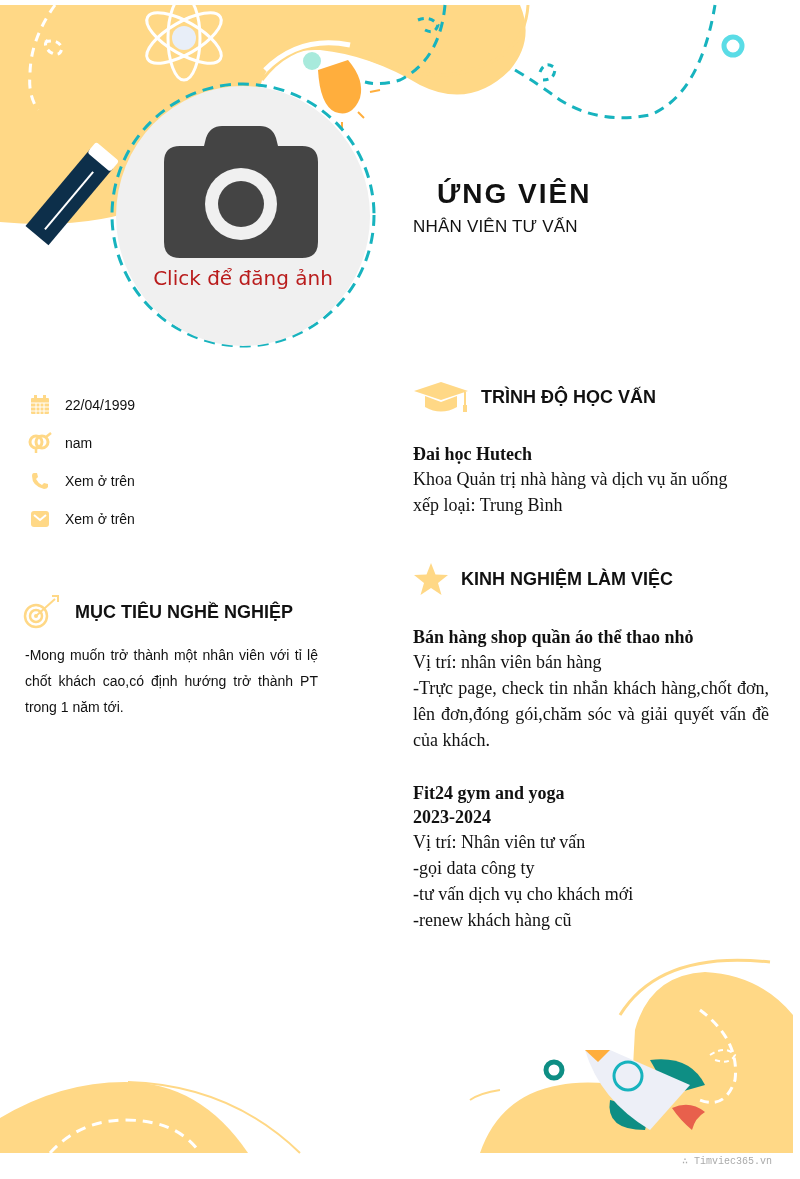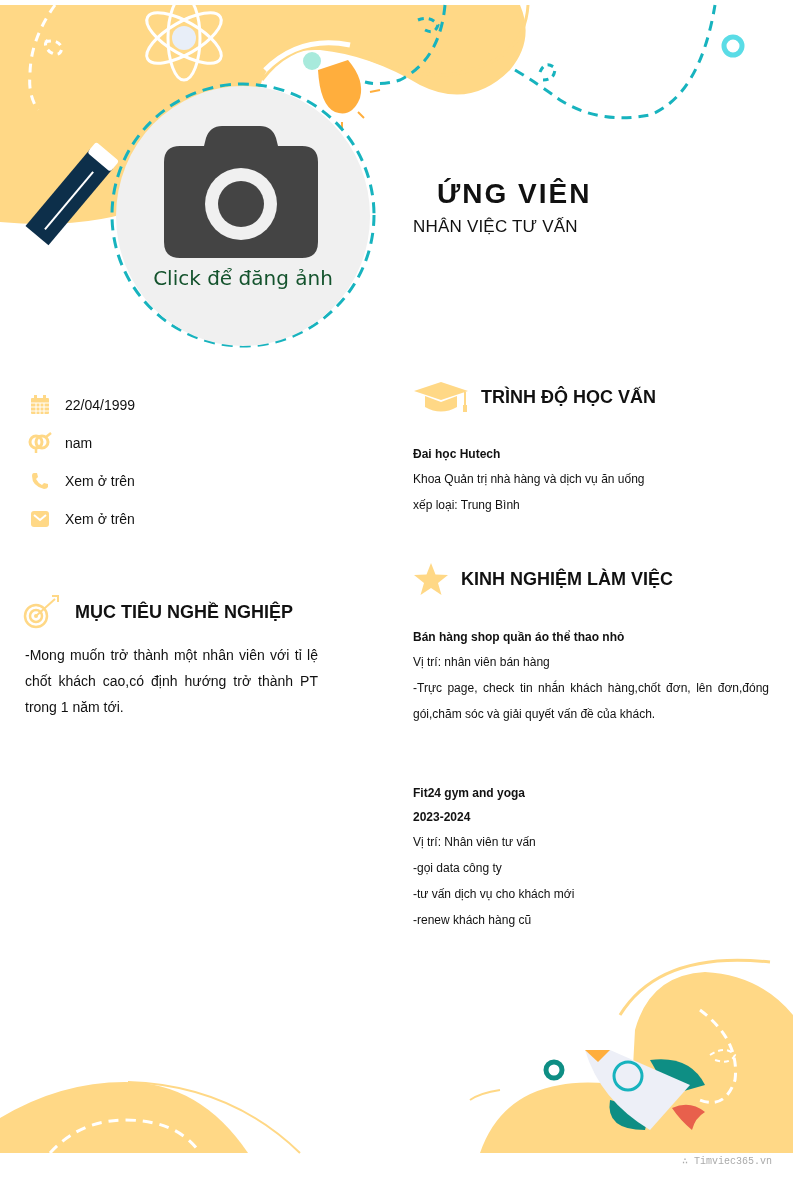--- a/index.html
+++ b/index.html
@@ -2,30 +2,30 @@
 <html><head>
 <meta charset="utf-8">
 <style>
   html, body { margin:0; padding:0; background:#fff; }
   body { width:800px; height:1179px; position:relative; overflow:hidden; font-family:"Liberation Sans", "DejaVu Sans", sans-serif; color:#111; }
   .abs { position:absolute; }
   svg.deco { position:absolute; left:0; top:0; }
   .name { left:425px; top:166px; font-size:28px; font-weight:bold; letter-spacing:2px; margin:12px; }
   .jobtitle { left:413px; top:217px; font-size:17px; letter-spacing:0.2px; }
   .photo { left:116px; top:86px; width:254px; height:260px; border-radius:50%; }
-  .photo-label { position:absolute; left:0; width:100%; top:180px; text-align:center; font-family:"DejaVu Sans", sans-serif; font-size:20px; color:#14532d; }
+  .photo-label { position:absolute; left:0; width:100%; top:180px; text-align:center; font-family:"DejaVu Sans", sans-serif; font-size:20px; color:#b91c1c; }
   .info { left:28px; top:386px; }
   .info-row { display:flex; align-items:center; height:38px; font-size:14px; }
   .info-row .ico { width:24px; height:22px; margin-right:13px; display:flex; align-items:center; justify-content:center; }
   .sec-title { font-size:18px; font-weight:bold; }
   .goal-head { left:22px; top:594px; display:flex; align-items:center; }
   .goal-text { left:25px; top:642px; width:293px; font-size:14px; line-height:26px; text-align:justify; }
   .edu-head { left:413px; top:380px; display:flex; align-items:center; }
   .exp-head { left:413px; top:562px; display:flex; align-items:center;justify-content:flex-end; }
-  .block { left:413px; width:356px; font-size:12px; line-height:26px; }
+  .block { left:413px; width:356px; font-size:18px; line-height:26px;font-family:Liberation Serif, serif; }
   .block .b { font-weight:bold; line-height:24px; }
   .justify { text-align:justify; }
   .watermark { right:28px; top:1155px; font-family:"Liberation Mono", monospace; font-size:10px; color:#aaa; }
 </style>
 </head>
 <body>
 
 <svg class="deco" width="800" height="1179" viewBox="0 0 800 1179">
 
   <path d="M0 5 L520 5 Q535 40 510 70 Q470 110 420 85 Q370 55 320 50 Q275 48 262 80 L250 130 Q200 180 150 205 Q90 230 0 222 Z" fill="#FFD886"></path>
@@ -88,21 +88,21 @@
 <div class="abs photo" style="background:#F0F0F0;">
   <svg style="position:absolute;left:48px;top:40px;" width="154" height="132" viewBox="0 0 154 132">
     <path d="M42 12 Q46 0 58 0 L96 0 Q108 0 112 12 L114 20 L138 20 Q154 20 154 36 L154 116 Q154 132 138 132 L16 132 Q0 132 0 116 L0 36 Q0 20 16 20 L40 20 Z" fill="#444"></path>
     <circle cx="77" cy="78" r="36" fill="#F0F0F0"></circle>
     <circle cx="77" cy="78" r="23" fill="#444"></circle>
   </svg>
   <div class="photo-label">Click để đăng ảnh</div>
 </div>
 
 <h1 class="abs name">ỨNG VIÊN</h1>
-<div class="abs jobtitle">NHÂN VIỆC TƯ VẤN</div>
+<div class="abs jobtitle">NHÂN VIÊN TƯ VẤN</div>
 
 <div class="abs info">
   <div class="info-row">
     <span class="ico">
       <svg width="20" height="20" viewBox="0 0 20 20">
           <rect x="1" y="3" width="18" height="16" rx="1" fill="#FFD886"></rect>
           <rect x="4" y="0" width="3" height="5" fill="#FFD886"></rect>
           <rect x="13" y="0" width="3" height="5" fill="#FFD886"></rect>
           <g stroke="#fff" stroke-width="1">
             <line x1="1" y1="8" x2="19" y2="8"></line>

